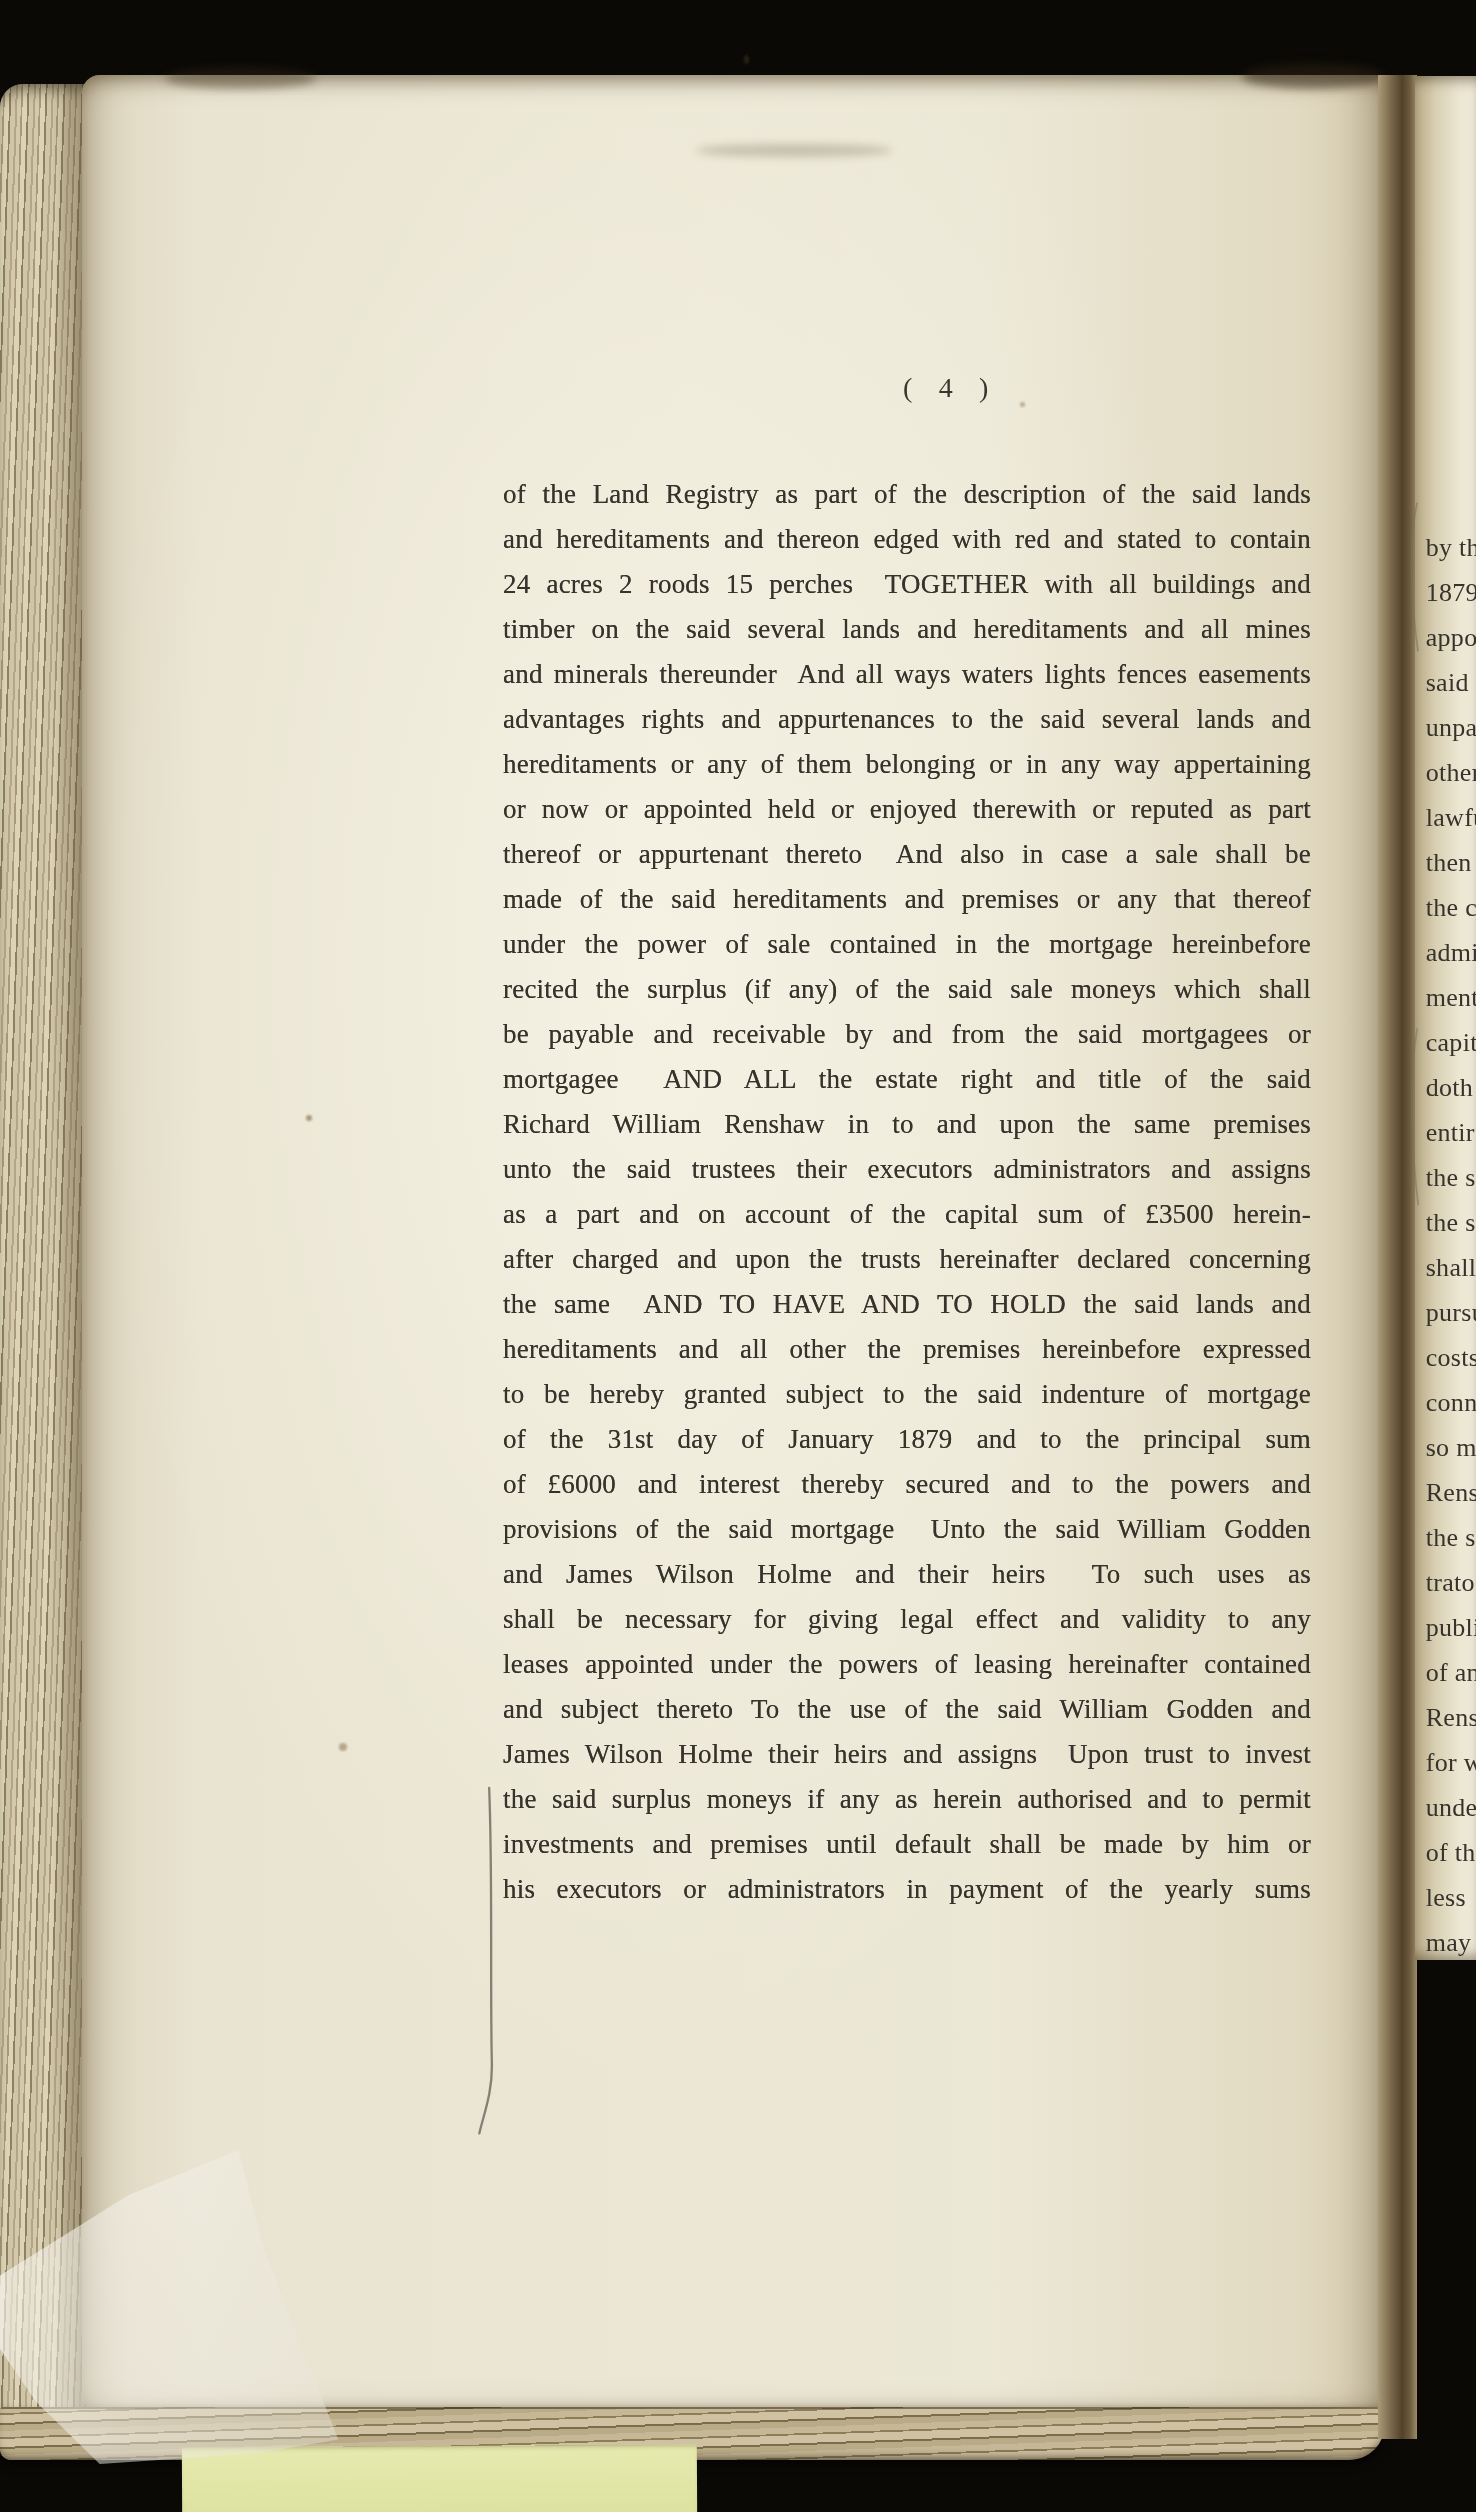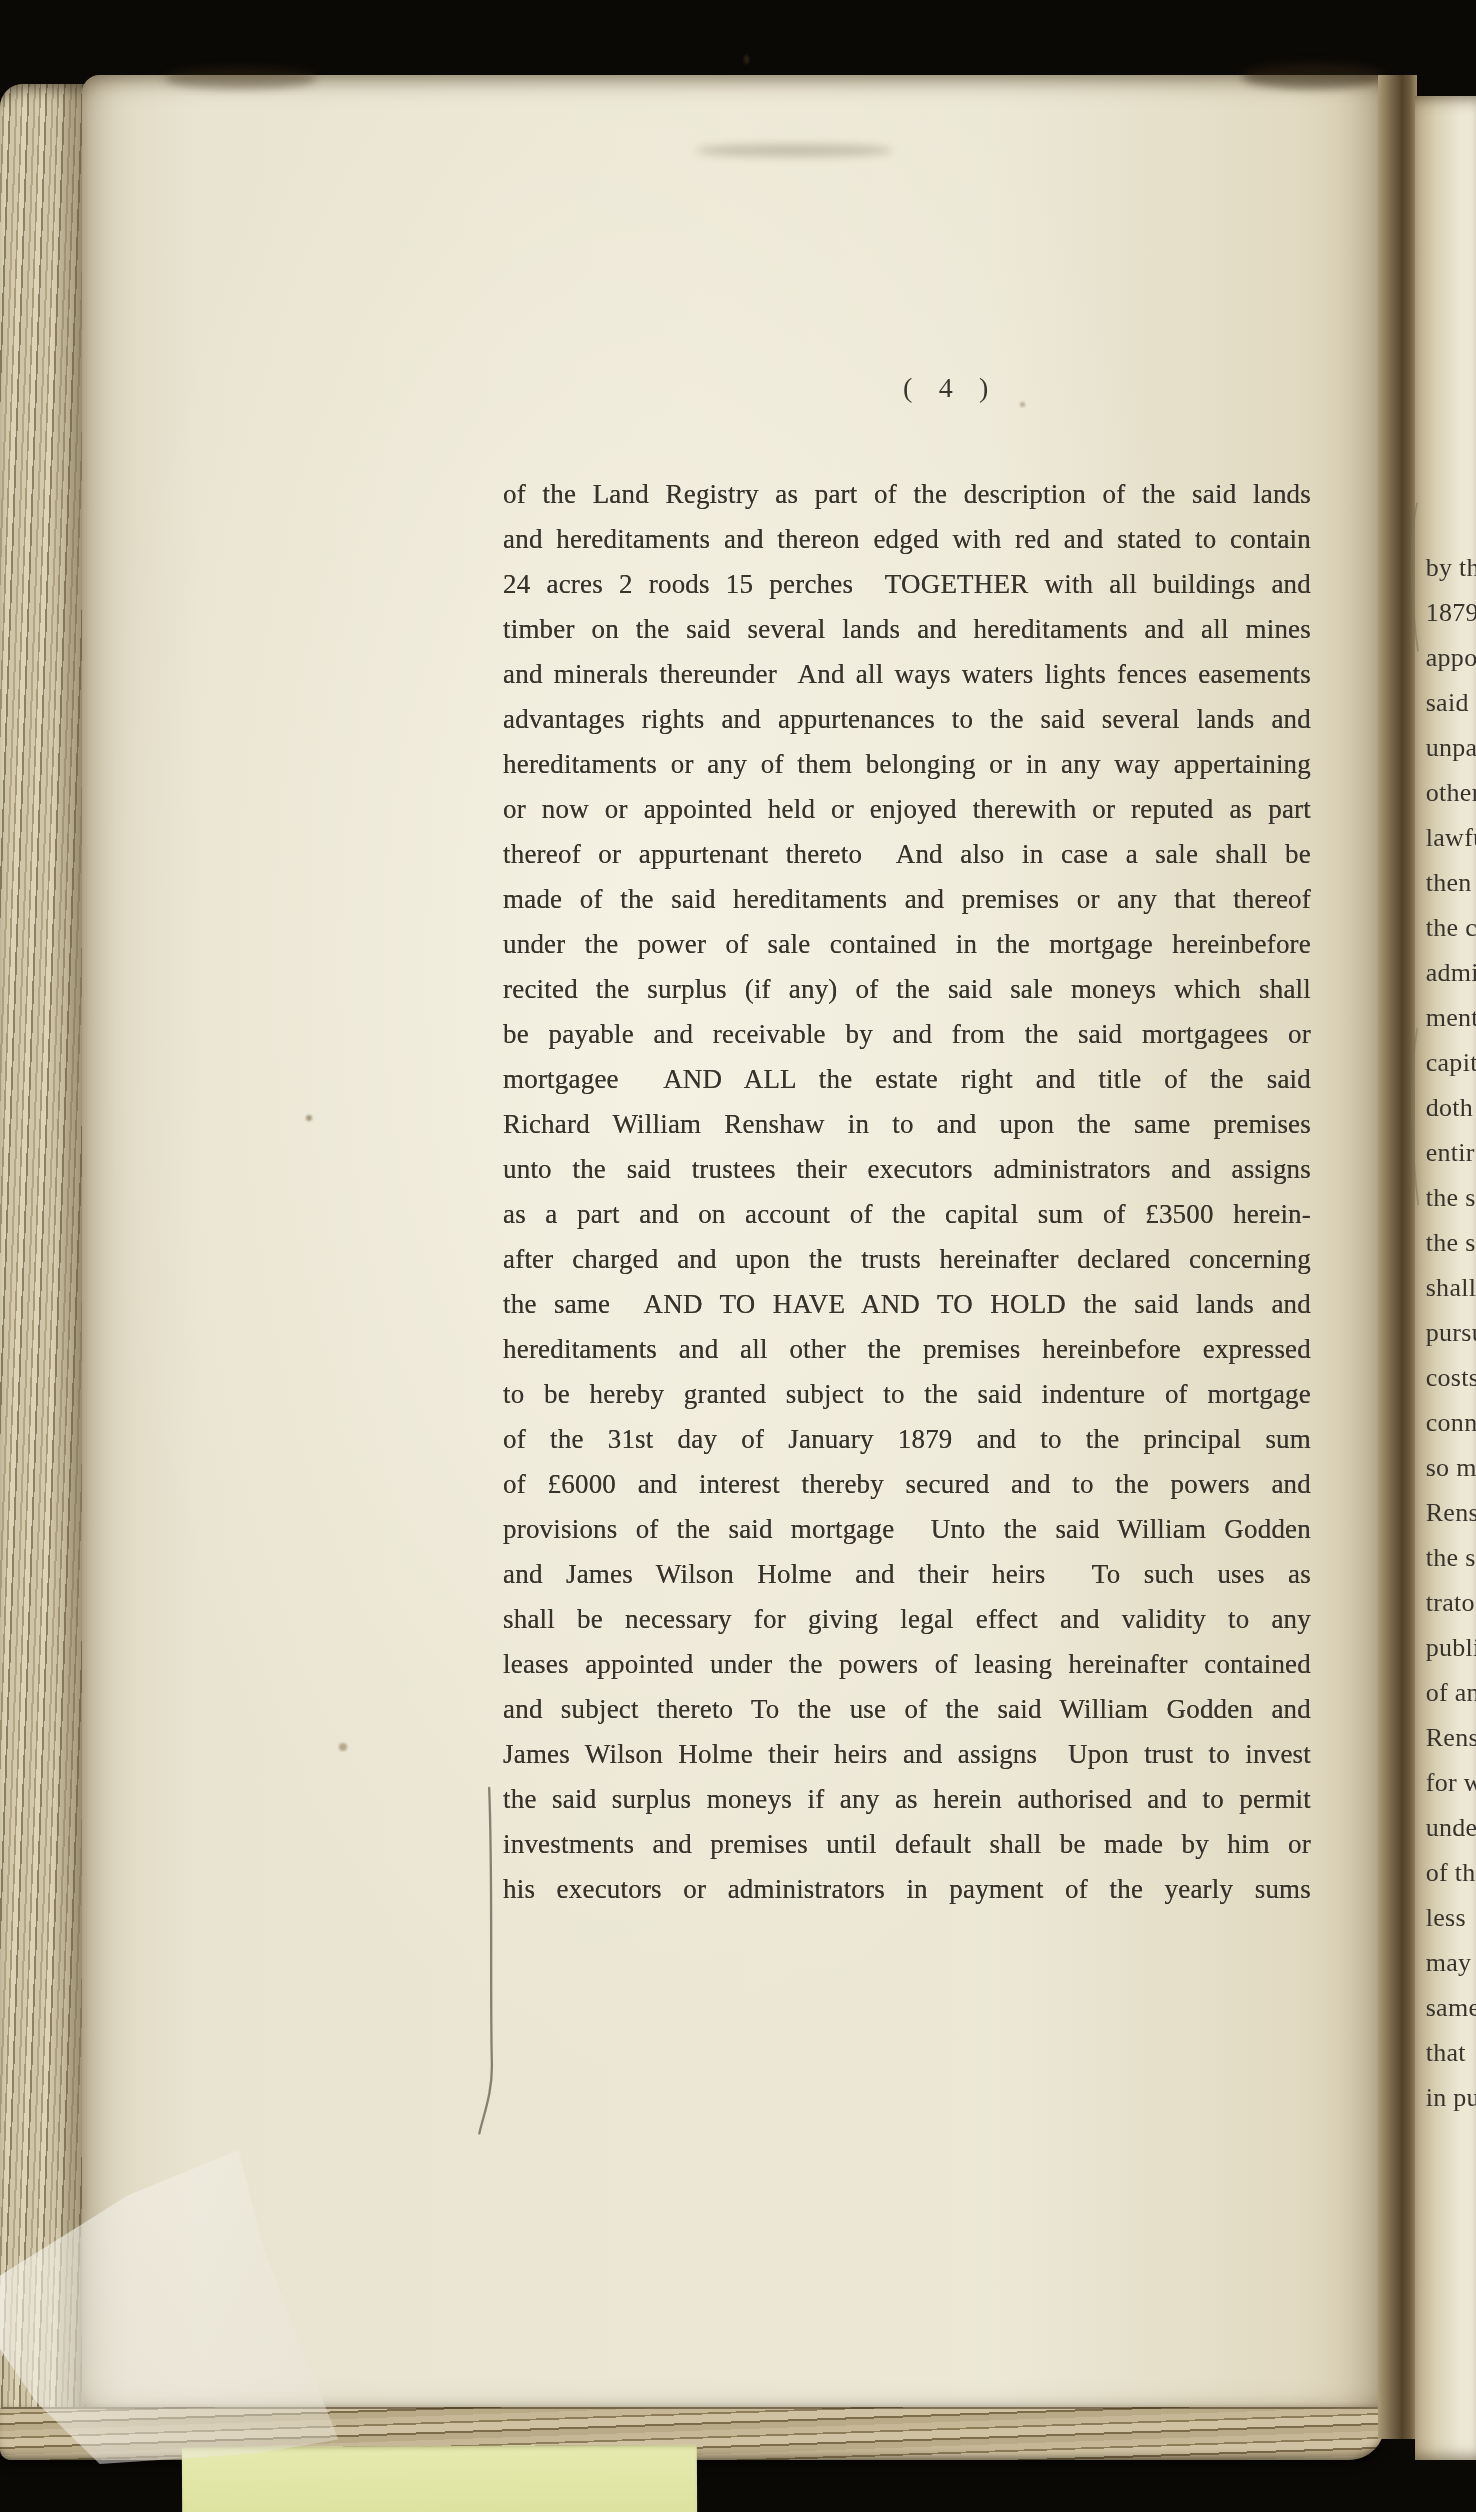--- a/index.html
+++ b/index.html
@@ -45,21 +45,21 @@
       linear-gradient(180deg, rgba(60,45,22,.55) 0 1.8px, rgba(0,0,0,0) 1.8px 3.6px),
       repeating-linear-gradient(178deg,
         #c6b896 0 6.2px,#8d7c58 6.2px 8px,#cfc2a2 8px 16px,#7c6c4a 16px 18px,#baab88 18px 24px),
       #bcae8c;
     border-radius:3.6px 9px 36px 10.7px;
     box-shadow:0 5.3px 9px rgba(0,0,0,.6), inset 0 -7.1px 9px -5.3px rgba(30,22,10,.7);}
 
   
   #gutter{position:absolute;left:1378px;top:75px;width:39px;height:2364px;
     background:linear-gradient(90deg,#ab9a77 0%,#77664a 35%,#514229 62%,#6d5c3e 82%,#9c8c6a 100%);}
-  #right-page{position:absolute;left:1415px;top:96px;width:61px;height:2364px;
+  #right-page{position:absolute;left:1415px;top:76px;width:61px;height:1884px;
     background:linear-gradient(90deg,#b7a884 0%,#d9d0b4 34%,#ece6d2 72%,#efead8 100%);
     box-shadow:inset 0 12.5px 14.2px -9px rgba(60,45,22,.55), inset 0 -12.5px 14.2px -9px rgba(60,45,22,.5);
     overflow:hidden;}
   #right-text{position:absolute;left:10.7px;top:449px;width:107px;}
   .rline{height:45px;line-height:45px;font-size:26px;color:#37332c;white-space:nowrap;
          letter-spacing:0.3px;}
 
   
   #yellow-note{position:absolute;left:182px;top:2446px;width:515px;height:68px;
     background:linear-gradient(180deg,#e6eaaf 0%,#dde2a0 100%);

